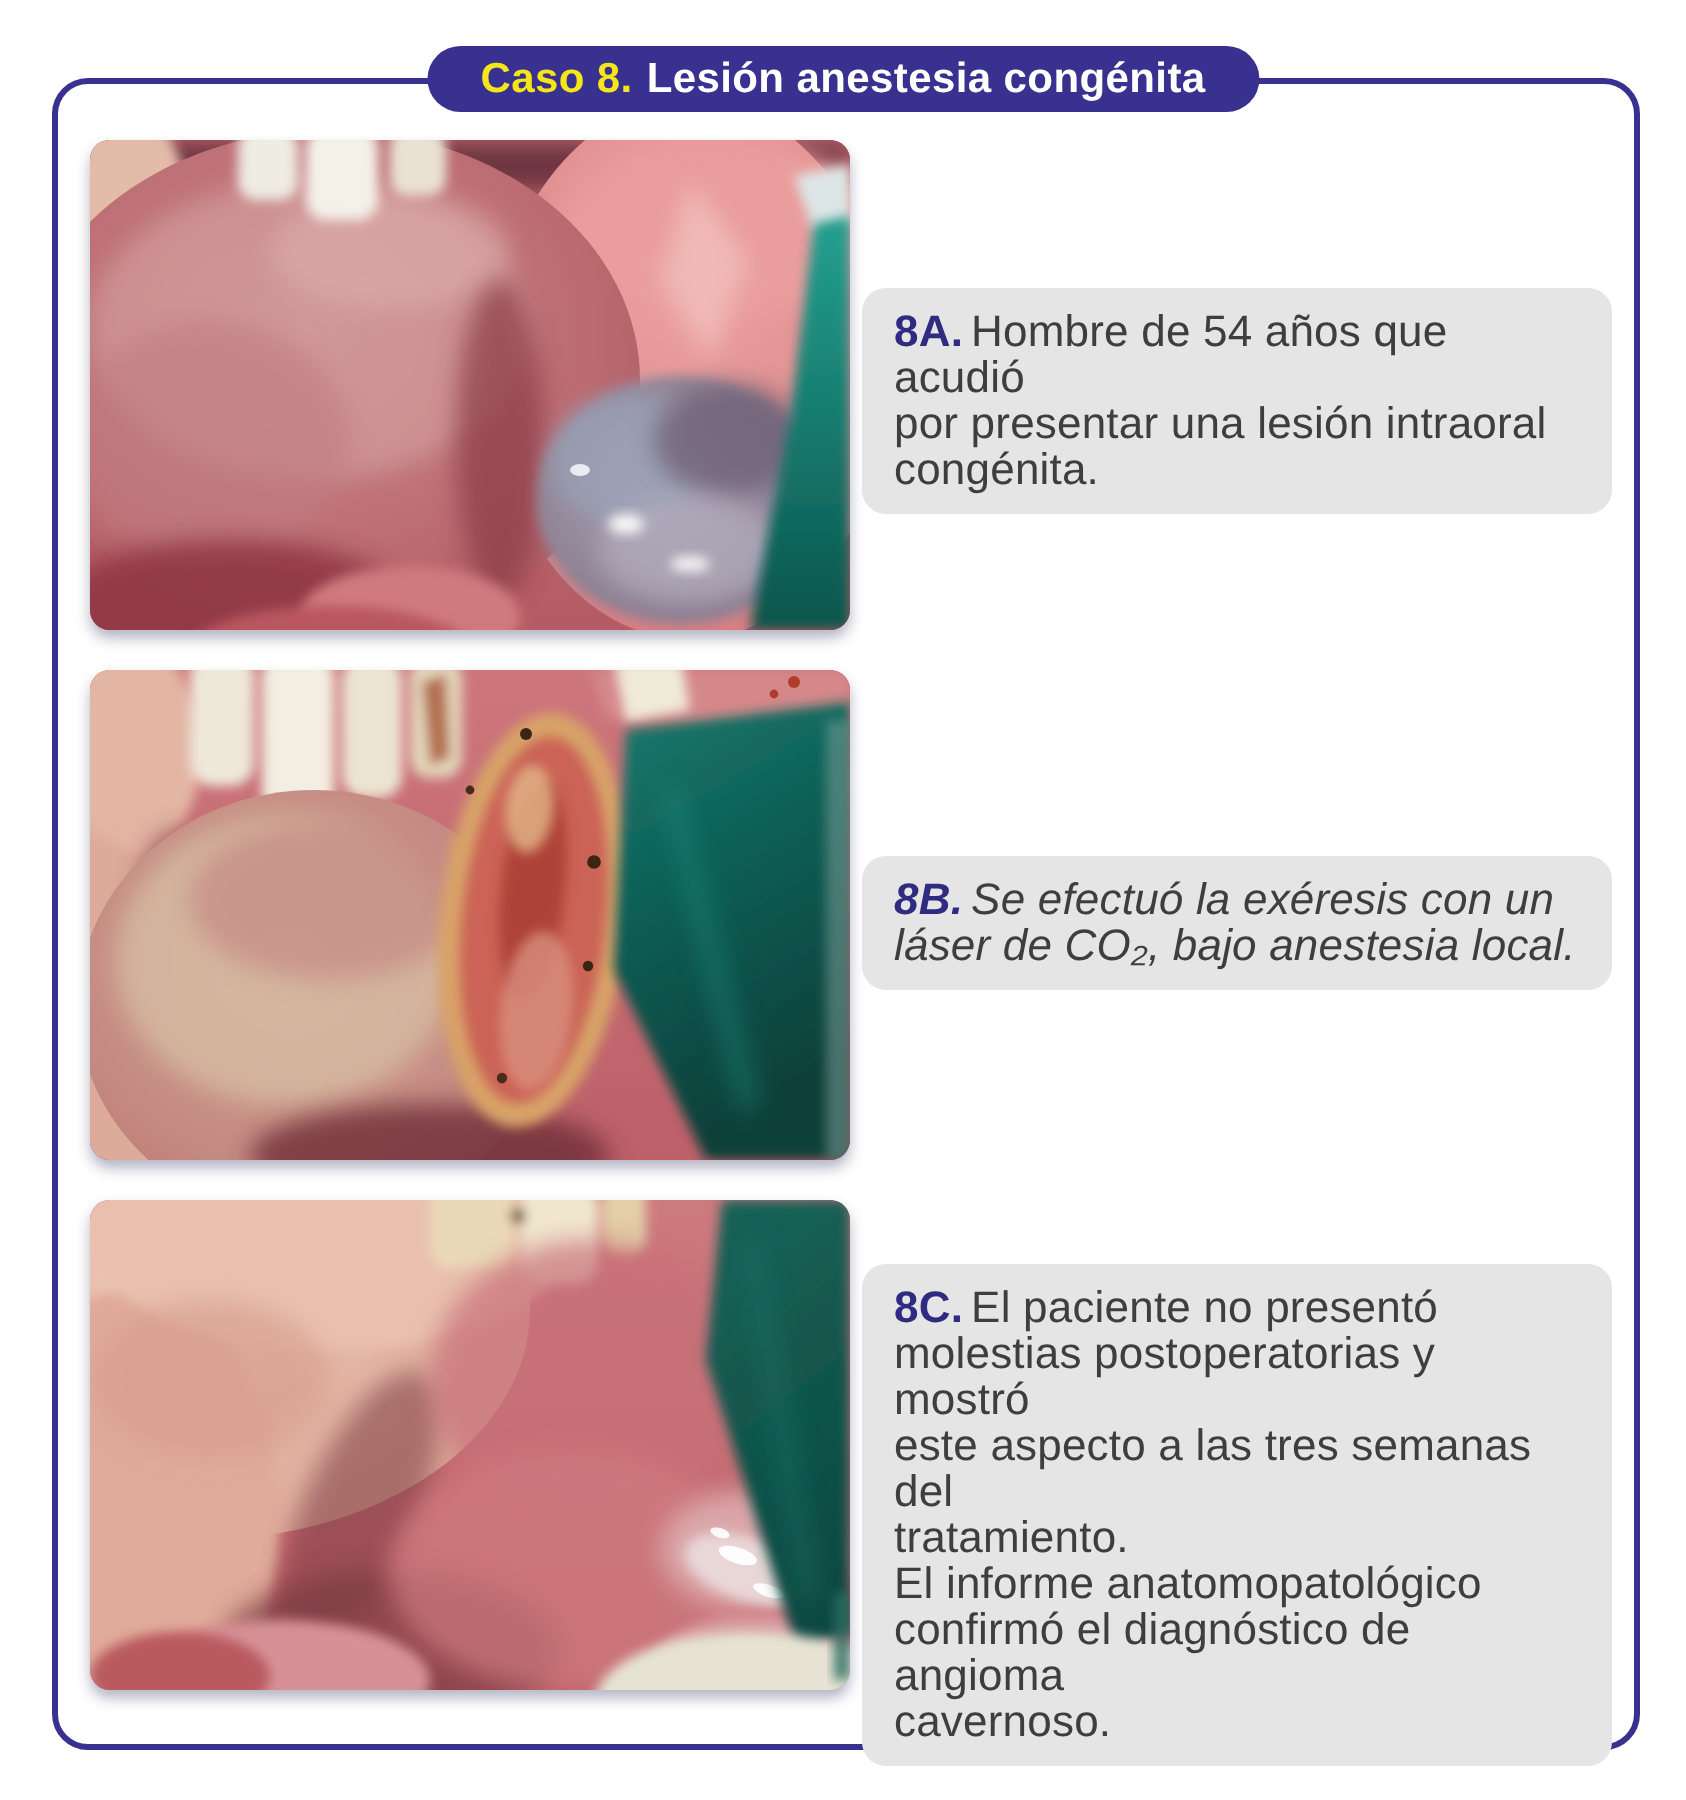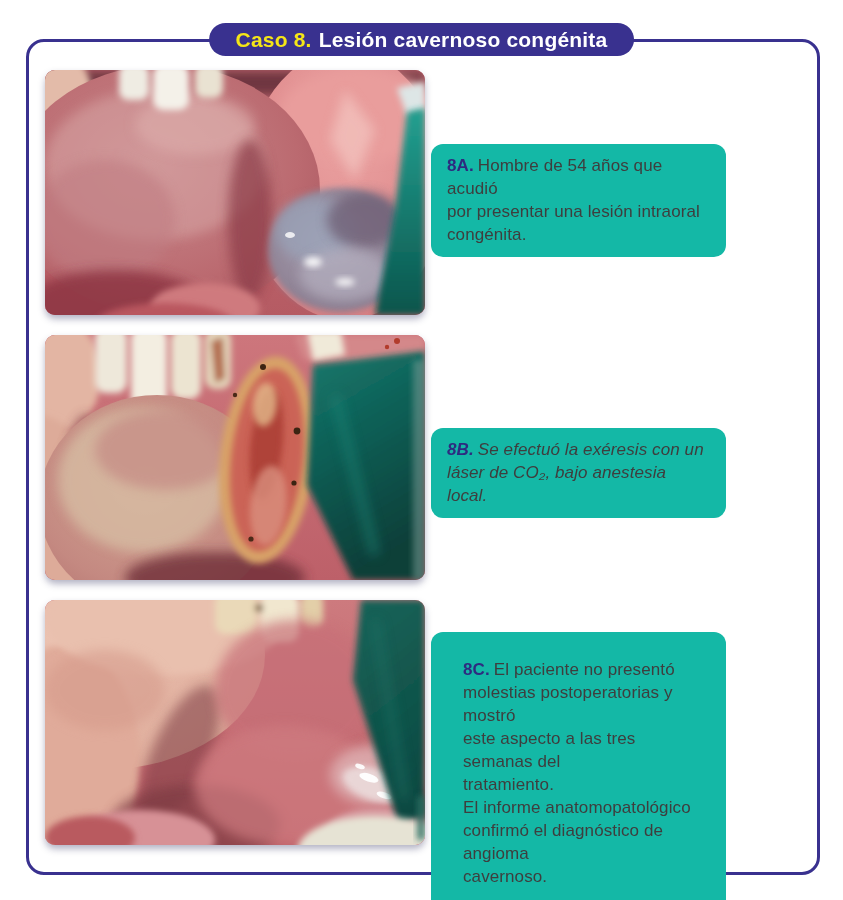--- a/index.html
+++ b/index.html
@@ -28,39 +28,39 @@
     position:absolute; left:45px; width:380px; height:245px;
     border-radius:10px; overflow:hidden;
     box-shadow:0 4px 7px rgba(40,40,90,0.35);
     background:#c56b72; z-index:2;
   }
   .photo svg { display:block; width:380px; height:245px; }
   .photo-a { top:70px; }
   .photo-b { top:335px; }
   .photo-c { top:600px; }
   .caption {
-    position:absolute; left:431px; width:295px; box-sizing:border-box;
-    background:#14b8a6; border-radius:12px;
+    position:absolute; left:431px; width:375px; box-sizing:border-box;
+    background:#e5e5e5; border-radius:12px;
     padding:10px 16px 11px 16px;
-    color:#3e3e3e; font-size:17px; line-height:23px; letter-spacing:.1px;
+    color:#3e3e3e; font-size:22px; line-height:23px; letter-spacing:.1px;
     z-index:1;
   }
   .caption-a { top:144px; }
   .caption-b { top:428px;font-style:italic; }
   .caption-c { top:632px; }
   .cap-label { font-weight:bold; color:#2e2b80; margin-right:4px; }
 </style>
 </head>
 <body>
 
 <div class="frame"></div>
 
 <div class="pill">
   <span class="case-label">Caso 8.</span>
-  <span class="case-title">Lesión cavernoso congénita</span>
+  <span class="case-title">Lesión anestesia congénita</span>
 </div>
 
 <div class="photo photo-a">
   <svg viewBox="0 0 380 245" aria-hidden="true">
     <defs>
       <linearGradient id="aBase" x1="0" y1="0" x2="0" y2="1">
         <stop offset="0" stop-color="#c96e74"></stop>
           <stop offset="1" stop-color="#b55b63"></stop>
       </linearGradient>
       <radialGradient id="aTongue" cx="0.45" cy="0.4" r="0.8">
@@ -253,14 +253,14 @@
 
 <div class="caption caption-a">
   <p style="margin:0"><span class="cap-label">8A.</span><span>Hombre de 54 años que acudió<br>por presentar una lesión intraoral<br>congénita.</span></p>
 </div>
 
 <div class="caption caption-b">
   <p style="margin:0"><span class="cap-label">8B.</span><span>Se efectuó la exéresis con un<br>láser de CO₂, bajo anestesia local.</span></p>
 </div>
 
 <div class="caption caption-c">
-  <p style="margin:16px"><span class="cap-label">8C.</span><span>El paciente no presentó<br>molestias postoperatorias y mostró<br>este aspecto a las tres semanas del<br>tratamiento.<br>El informe anatomopatológico<br>confirmó el diagnóstico de angioma<br>cavernoso.</span></p>
+  <p style="margin:0"><span class="cap-label">8C.</span><span>El paciente no presentó<br>molestias postoperatorias y mostró<br>este aspecto a las tres semanas del<br>tratamiento.<br>El informe anatomopatológico<br>confirmó el diagnóstico de angioma<br>cavernoso.</span></p>
 </div>
 
 </body></html>

